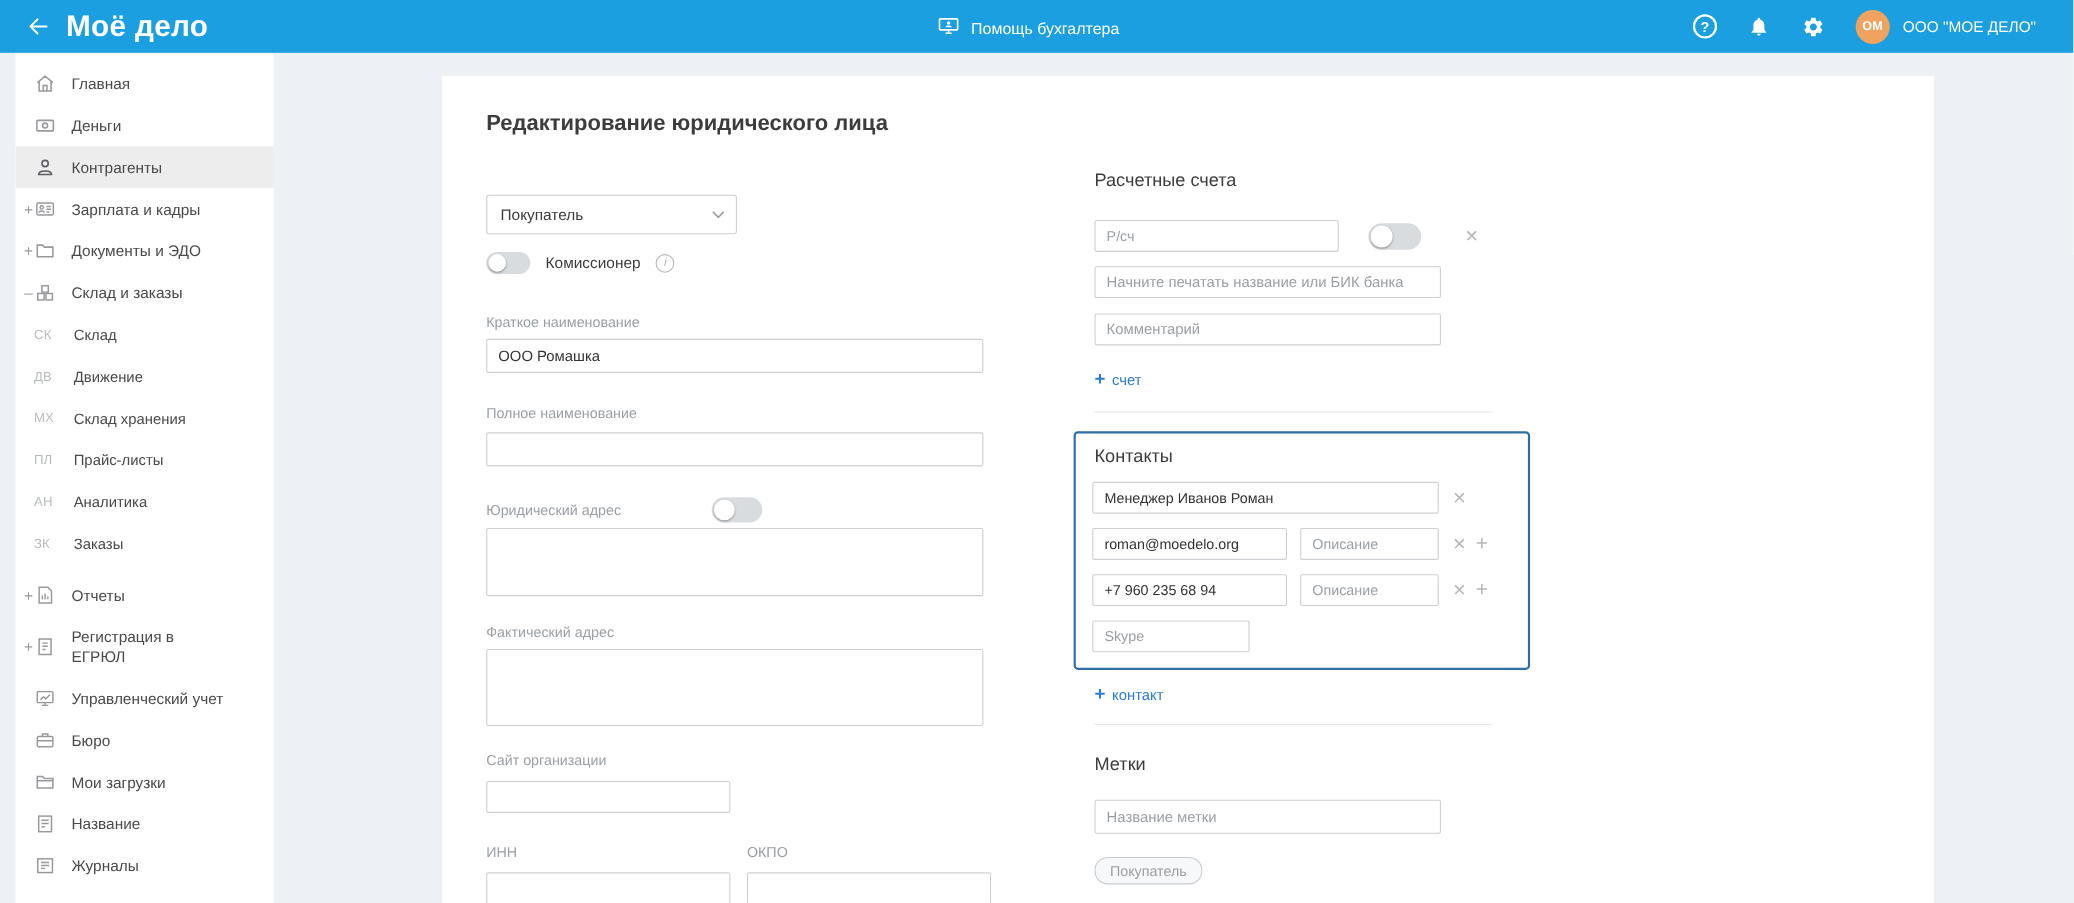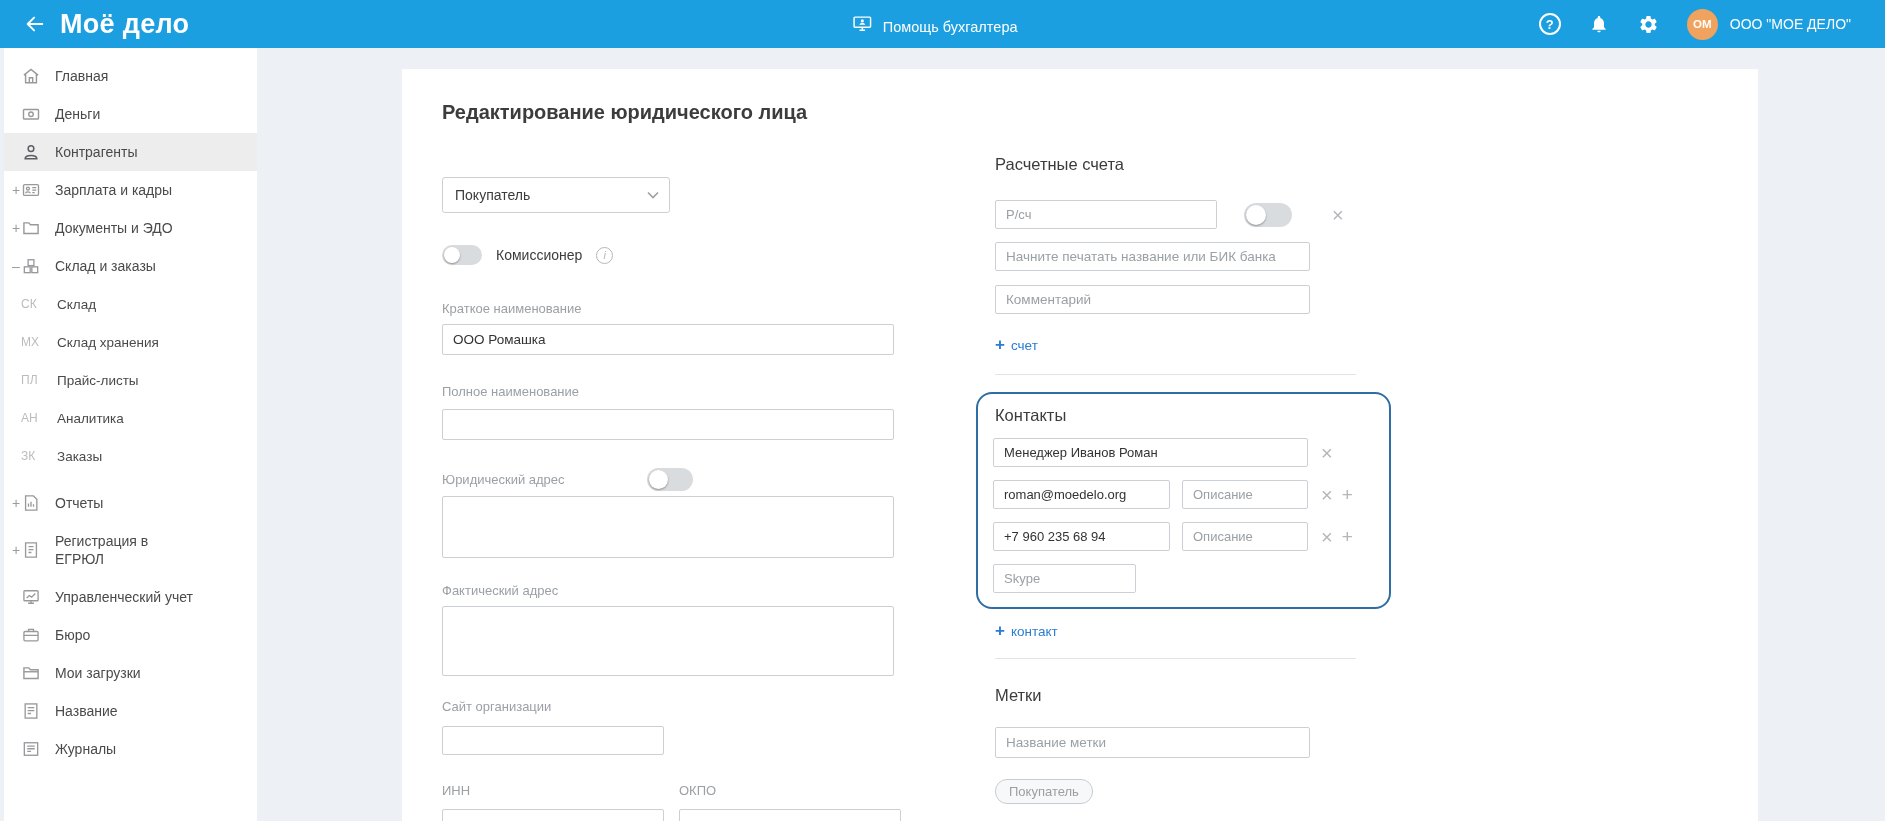--- a/index.html
+++ b/index.html
@@ -12,21 +12,21 @@
   .back-arrow { width:30px; height:30px; display:flex; align-items:center; justify-content:center; cursor:pointer; }
   .logo { font-size:27px; font-weight:bold; margin-left:10px; letter-spacing:.3px; cursor:pointer; }
   .tb-center { position:absolute; left:50%; transform:translateX(-55%); display:flex; align-items:flex-end; gap:10px; font-size:14.5px; cursor:pointer; }
   .tb-right { margin-left:auto; display:flex; align-items:center; padding-right:34px; gap:26px; }
   .tb-icon { width:24px; height:24px; display:flex; align-items:center; justify-content:center; cursor:pointer; }
   .help-circle { width:22px; height:22px; border:2px solid #fff; border-radius:50%; display:flex; align-items:center; justify-content:center; font-size:13px; font-weight:bold; cursor:pointer; }
   .avatar { width:31px; height:31px; border-radius:50%; background:#f0a35e; color:#fff; font-size:11.5px; font-weight:bold; display:flex; align-items:center; justify-content:center; cursor:pointer; }
   .company-name { font-size:14px; margin-left:-14px; cursor:pointer; white-space:nowrap; }
 
   
-  .sidebar { position:absolute; top:48px; left:4px; width:253px; bottom:0; background:#fff; overflow:hidden; }
+  .sidebar { position:absolute; top:48px; left:14px; width:235px; bottom:0; background:#fff; overflow:hidden; }
   .nav-block { margin-top:9px; }
   .nav-item { position:relative; display:flex; align-items:center; height:38px; padding-left:16px; cursor:pointer; }
   .nav-item.tall { height:56px; }
   .nav-item.active { background:#ededed; }
   .nav-icon { flex:0 0 22px; width:22px; height:22px; margin-right:13px; color:#97999c; display:flex; align-items:center; justify-content:center; }
   .nav-item.active .nav-icon { color:#5b5e62; }
   .nav-label { font-size:14px; color:#4a4a4a; line-height:1.3; padding-right:8px; }
   .nav-exp { position:absolute; left:7px; top:50%; transform:translateY(-50%); color:#9b9b9b; font-size:14px; width:10px; text-align:center; cursor:pointer; }
   .nav-sub { display:flex; align-items:center; height:38px; padding-left:17px; cursor:pointer; }
   .sub-abbr { width:36px; font-size:12px; color:#b9bcbf; }
@@ -58,21 +58,21 @@
 
   
   .section-title { font-size:16.5px; color:#3c3c3c; font-weight:400; margin-left:19px; }
   .input.rc { width:315px; height:29px; margin-left:19px; }
   .x-btn { color:#b3b7bb; font-size:20px; line-height:1; cursor:pointer; }
   .p-btn { color:#b3b7bb; font-size:19px; line-height:1; cursor:pointer; }
   .add-link { display:flex; align-items:center; gap:6px; color:#2b7cd3; font-size:13.5px; cursor:pointer; margin-left:19px; }
   .add-link .plus { font-size:17px; font-weight:bold; }
   .divider { height:1px; background:#e2e4e6; width:361px; margin-left:19px; }
 
-  .contacts-box { margin-top:17px; width:415px; height:217px; border:2px solid #2f6ea5; border-radius:16px; padding:12px 15px 0 15px; }
+  .contacts-box { margin-top:17px; width:415px; height:217px; border:2px solid #2f6ea5; border-radius:4px; padding:12px 15px 0 15px; }
   .contacts-box .section-title { margin-left:2px; }
   .c-input { border:1px solid #ccd0d4; border-radius:2px; height:29px; padding:0 10px; font-size:13px; color:#333; font-family:"Liberation Sans",sans-serif; outline:none; }
   .c-input::placeholder { color:#9ba0a5; }
   .chip { display:inline-block; border:1px solid #c9cccf; border-radius:12px; background:#f7f8f9; color:#9ba0a5; font-size:13px; padding:4px 13px; cursor:pointer; }
 
   svg { display:block; }
 </style>
 </head>
 <body>
 
@@ -179,20 +179,24 @@
           </svg>
       </span>
       <span class="nav-label">Склад и заказы</span>
     </div>
 
     <div class="nav-sub">
       <span class="sub-abbr">СК</span>
       <span class="sub-label">Склад</span>
     </div>
     <div class="nav-sub">
+      <span class="sub-abbr">ДВ</span>
+      <span class="sub-label">Движение</span>
+    </div>
+    <div class="nav-sub">
       <span class="sub-abbr">МХ</span>
       <span class="sub-label">Склад хранения</span>
     </div>
     <div class="nav-sub">
       <span class="sub-abbr">ПЛ</span>
       <span class="sub-label">Прайс-листы</span>
     </div>
     <div class="nav-sub">
       <span class="sub-abbr">АН</span>
       <span class="sub-label">Аналитика</span>
@@ -287,21 +291,21 @@
 
     <div class="select-box">
       <span>Покупатель</span>
       <span>
         <svg width="12" height="8" viewBox="0 0 12 8" fill="none" stroke="#9ba0a5" stroke-width="1.6">
             <path d="M1 1.5 L6 6.5 L11 1.5"></path>
           </svg>
       </span>
     </div>
 
-    <div class="row" style="margin-top:32px; gap:14px;">
+    <div class="row" style="margin-top:16px; gap:14px;">
       <span class="toggle tg-sm">
           <span class="knob"></span>
         </span>
       <span style="font-size:14px; color:#3c3c3c;">Комиссионер</span>
       <span class="info-icon">i</span>
     </div>
 
     <label class="field-label" style="margin-top:36px;">Краткое наименование</label>
     <input class="input" style="margin-top: 8px;" type="text" value="ООО Ромашка">
 

